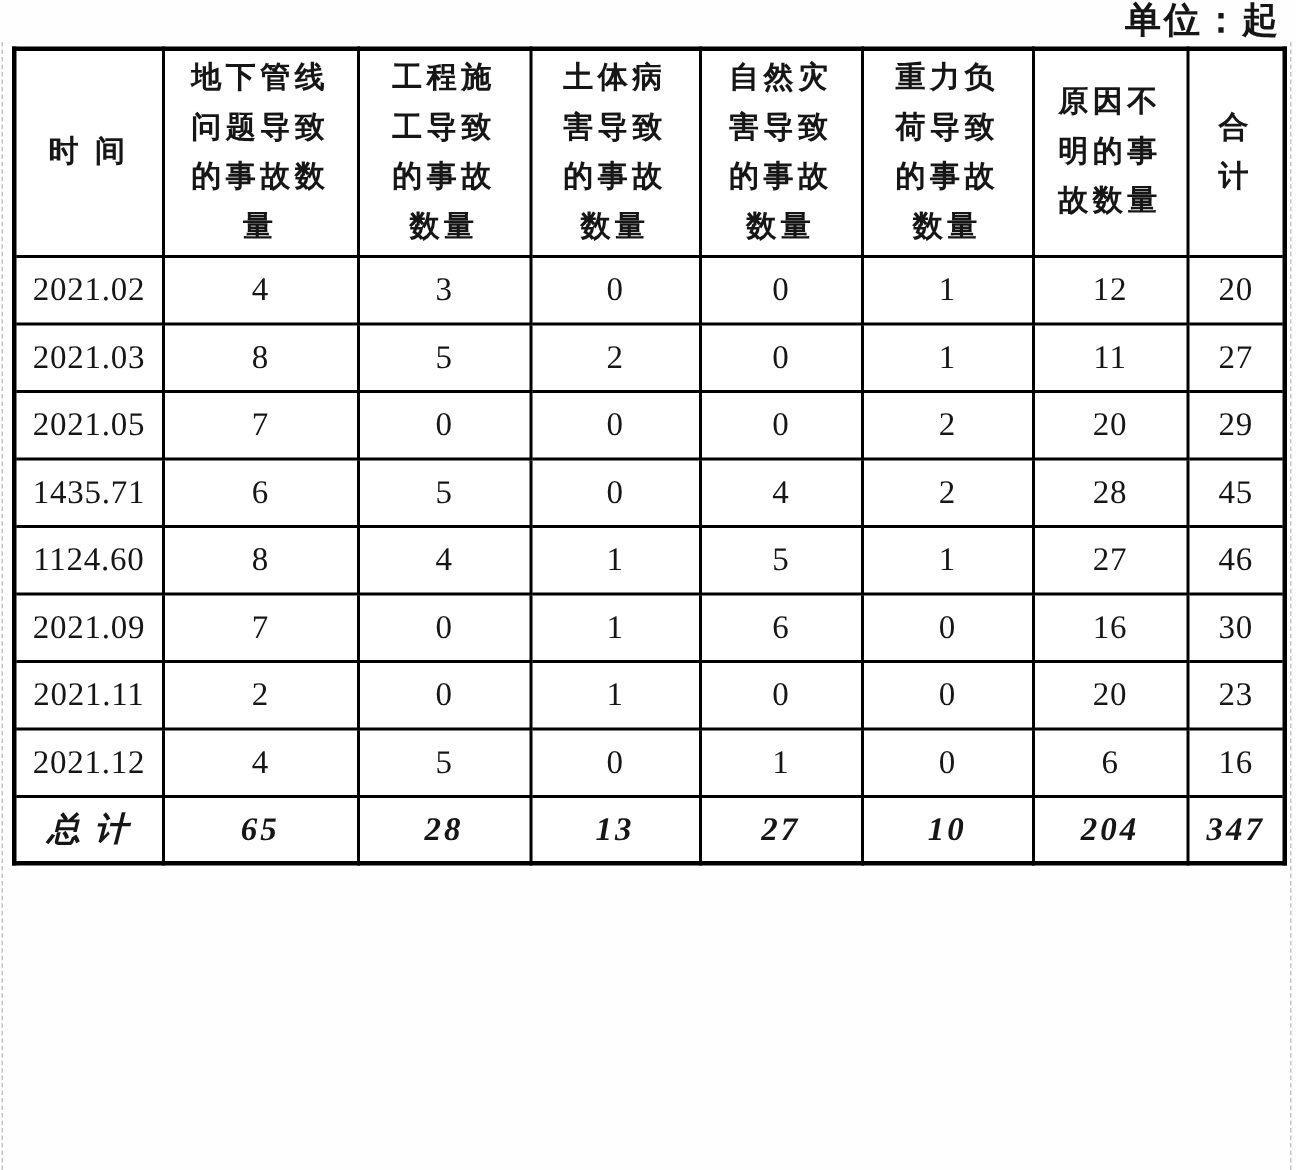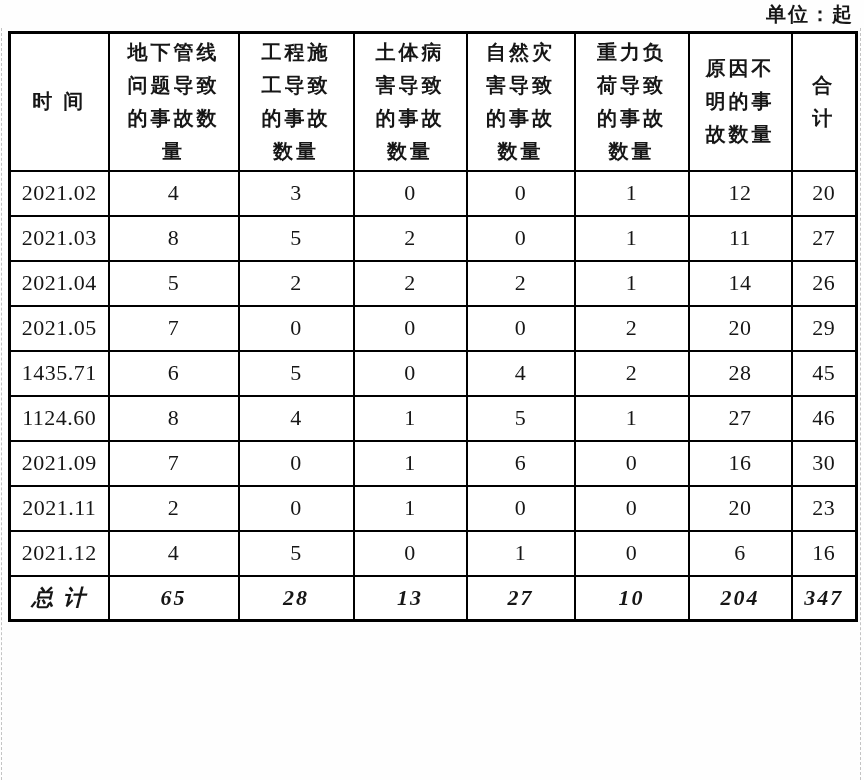--- a/index.html
+++ b/index.html
@@ -13,21 +13,21 @@
     height: 780px;
     background: #fefefe;
     font-family: "Liberation Serif", "DejaVu Serif", serif;
     color: #161616;
     overflow: hidden;
   }
   .unit-label {
     position: absolute;
     top: 0px;
     right: 10px;
-    font-size: 20px;
+    font-size: 24px;
     font-weight: bold;
     letter-spacing: 2px;
     line-height: 28px;
     white-space: nowrap;
   }
   .boundary-guide {
     position: absolute;
     top: 28px;
     bottom: 0;
     width: 0;
@@ -149,30 +149,20 @@
           <td class="time-cell">2021.03</td>
           <td>8</td>
           <td>5</td>
           <td>2</td>
           <td>0</td>
           <td>1</td>
           <td>11</td>
           <td>27</td>
         </tr>
         <tr>
-          <td class="time-cell">2021.04</td>
-          <td>5</td>
-          <td>2</td>
-          <td>2</td>
-          <td>2</td>
-          <td>1</td>
-          <td>14</td>
-          <td>26</td>
-        </tr>
-        <tr>
           <td class="time-cell">2021.05</td>
           <td>7</td>
           <td>0</td>
           <td>0</td>
           <td>0</td>
           <td>2</td>
           <td>20</td>
           <td>29</td>
         </tr>
         <tr>

